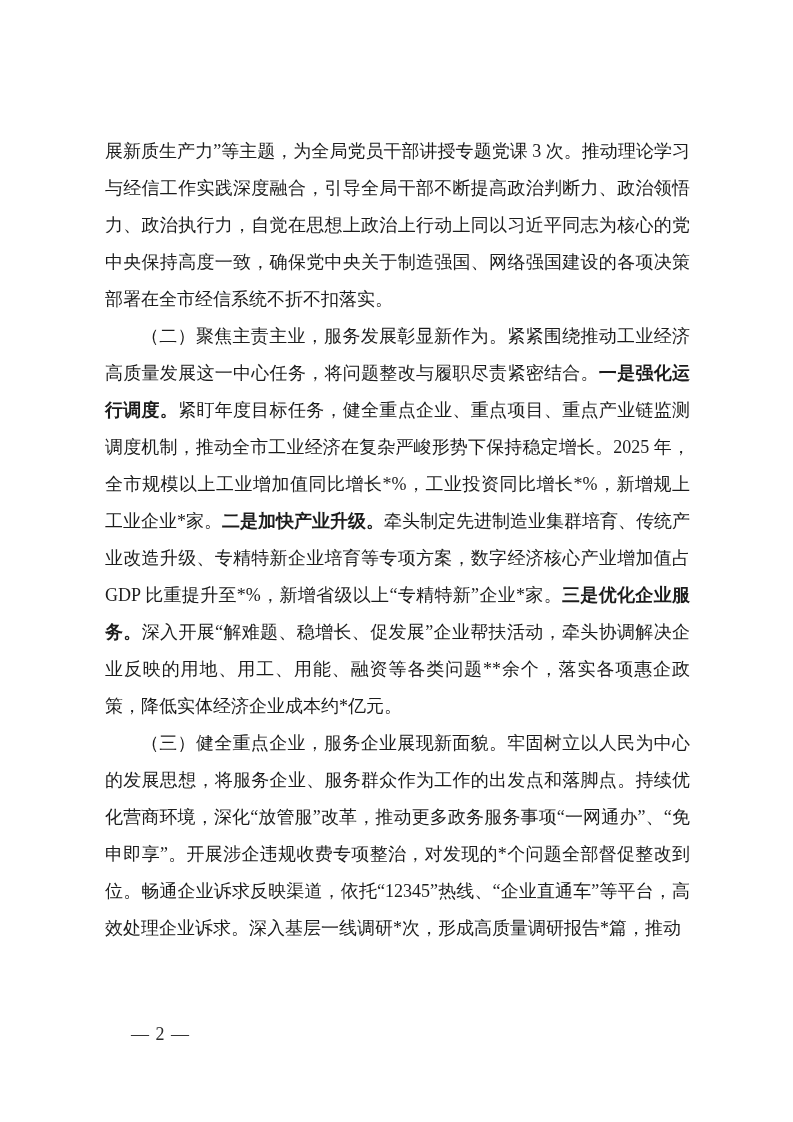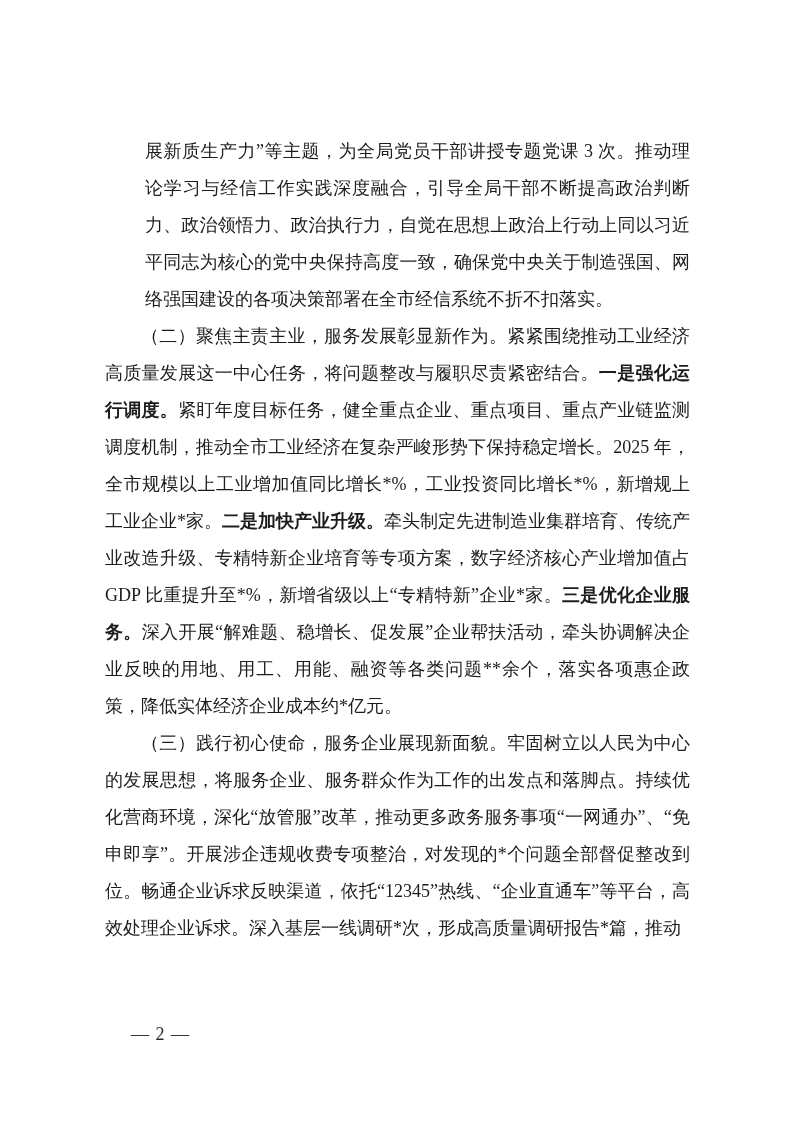--- a/index.html
+++ b/index.html
@@ -26,21 +26,20 @@
     text-align: justify;
     text-justify: inter-ideograph;
   }
   .para {
     margin: 0;
     padding: 0;
     text-indent: 2em;
   }
   .para.no-indent {
     text-indent: 0;
-    margin-left: 40px;
   }
   .t {
     white-space: normal;
   }
   .kai {
     font-weight: 400;
   }
   .b {
     font-weight: 700;
   }
@@ -53,16 +52,16 @@
     letter-spacing: 1px;
   }
 </style>
 </head>
 <body>
 
 <div class="page">
   <main class="text-block">
     <p class="para no-indent"><span class="t">展新质生产力”等主题，为全局党员干部讲授专题党课 3 次。推动理论学习与经信工作实践深度融合，引导全局干部不断提高政治判断力、政治领悟力、政治执行力，自觉在思想上政治上行动上同以习近平同志为核心的党中央保持高度一致，确保党中央关于制造强国、网络强国建设的各项决策部署在全市经信系统不折不扣落实。</span></p>
     <p class="para"><span class="t kai">（二）聚焦主责主业，服务发展彰显新作为。</span><span class="t">紧紧围绕推动工业经济高质量发展这一中心任务，将问题整改与履职尽责紧密结合。</span><span class="t b">一是强化运行调度。</span><span class="t">紧盯年度目标任务，健全重点企业、重点项目、重点产业链监测调度机制，推动全市工业经济在复杂严峻形势下保持稳定增长。2025 年，全市规模以上工业增加值同比增长*%，工业投资同比增长*%，新增规上工业企业*家。</span><span class="t b">二是加快产业升级。</span><span class="t">牵头制定先进制造业集群培育、传统产业改造升级、专精特新企业培育等专项方案，数字经济核心产业增加值占 GDP 比重提升至*%，新增省级以上“专精特新”企业*家。</span><span class="t b">三是优化企业服务。</span><span class="t">深入开展“解难题、稳增长、促发展”企业帮扶活动，牵头协调解决企业反映的用地、用工、用能、融资等各类问题**余个，落实各项惠企政策，降低实体经济企业成本约*亿元。</span></p>
-    <p class="para"><span class="t kai">（三）践行初心使命，服务企业展现新面貌。</span><span class="t">牢固树立以人民为中心的发展思想，将服务企业、服务群众作为工作的出发点和落脚点。持续优化营商环境，深化“放管服”改革，推动更多政务服务事项“一网通办”、“免申即享”。开展涉企违规收费专项整治，对发现的*个问题全部督促整改到位。畅通企业诉求反映渠道，依托“12345”热线、“企业直通车”等平台，高效处理企业诉求。深入基层一线调研*次，形成高质量调研报告*篇，推动</span></p>
+    <p class="para"><span class="t kai">（三）健全重点企业，服务企业展现新面貌。</span><span class="t">牢固树立以人民为中心的发展思想，将服务企业、服务群众作为工作的出发点和落脚点。持续优化营商环境，深化“放管服”改革，推动更多政务服务事项“一网通办”、“免申即享”。开展涉企违规收费专项整治，对发现的*个问题全部督促整改到位。畅通企业诉求反映渠道，依托“12345”热线、“企业直通车”等平台，高效处理企业诉求。深入基层一线调研*次，形成高质量调研报告*篇，推动</span></p>
   </main>
   <footer class="page-footer"><span class="t">— 2 —</span></footer>
 </div>
 
 </body></html>

